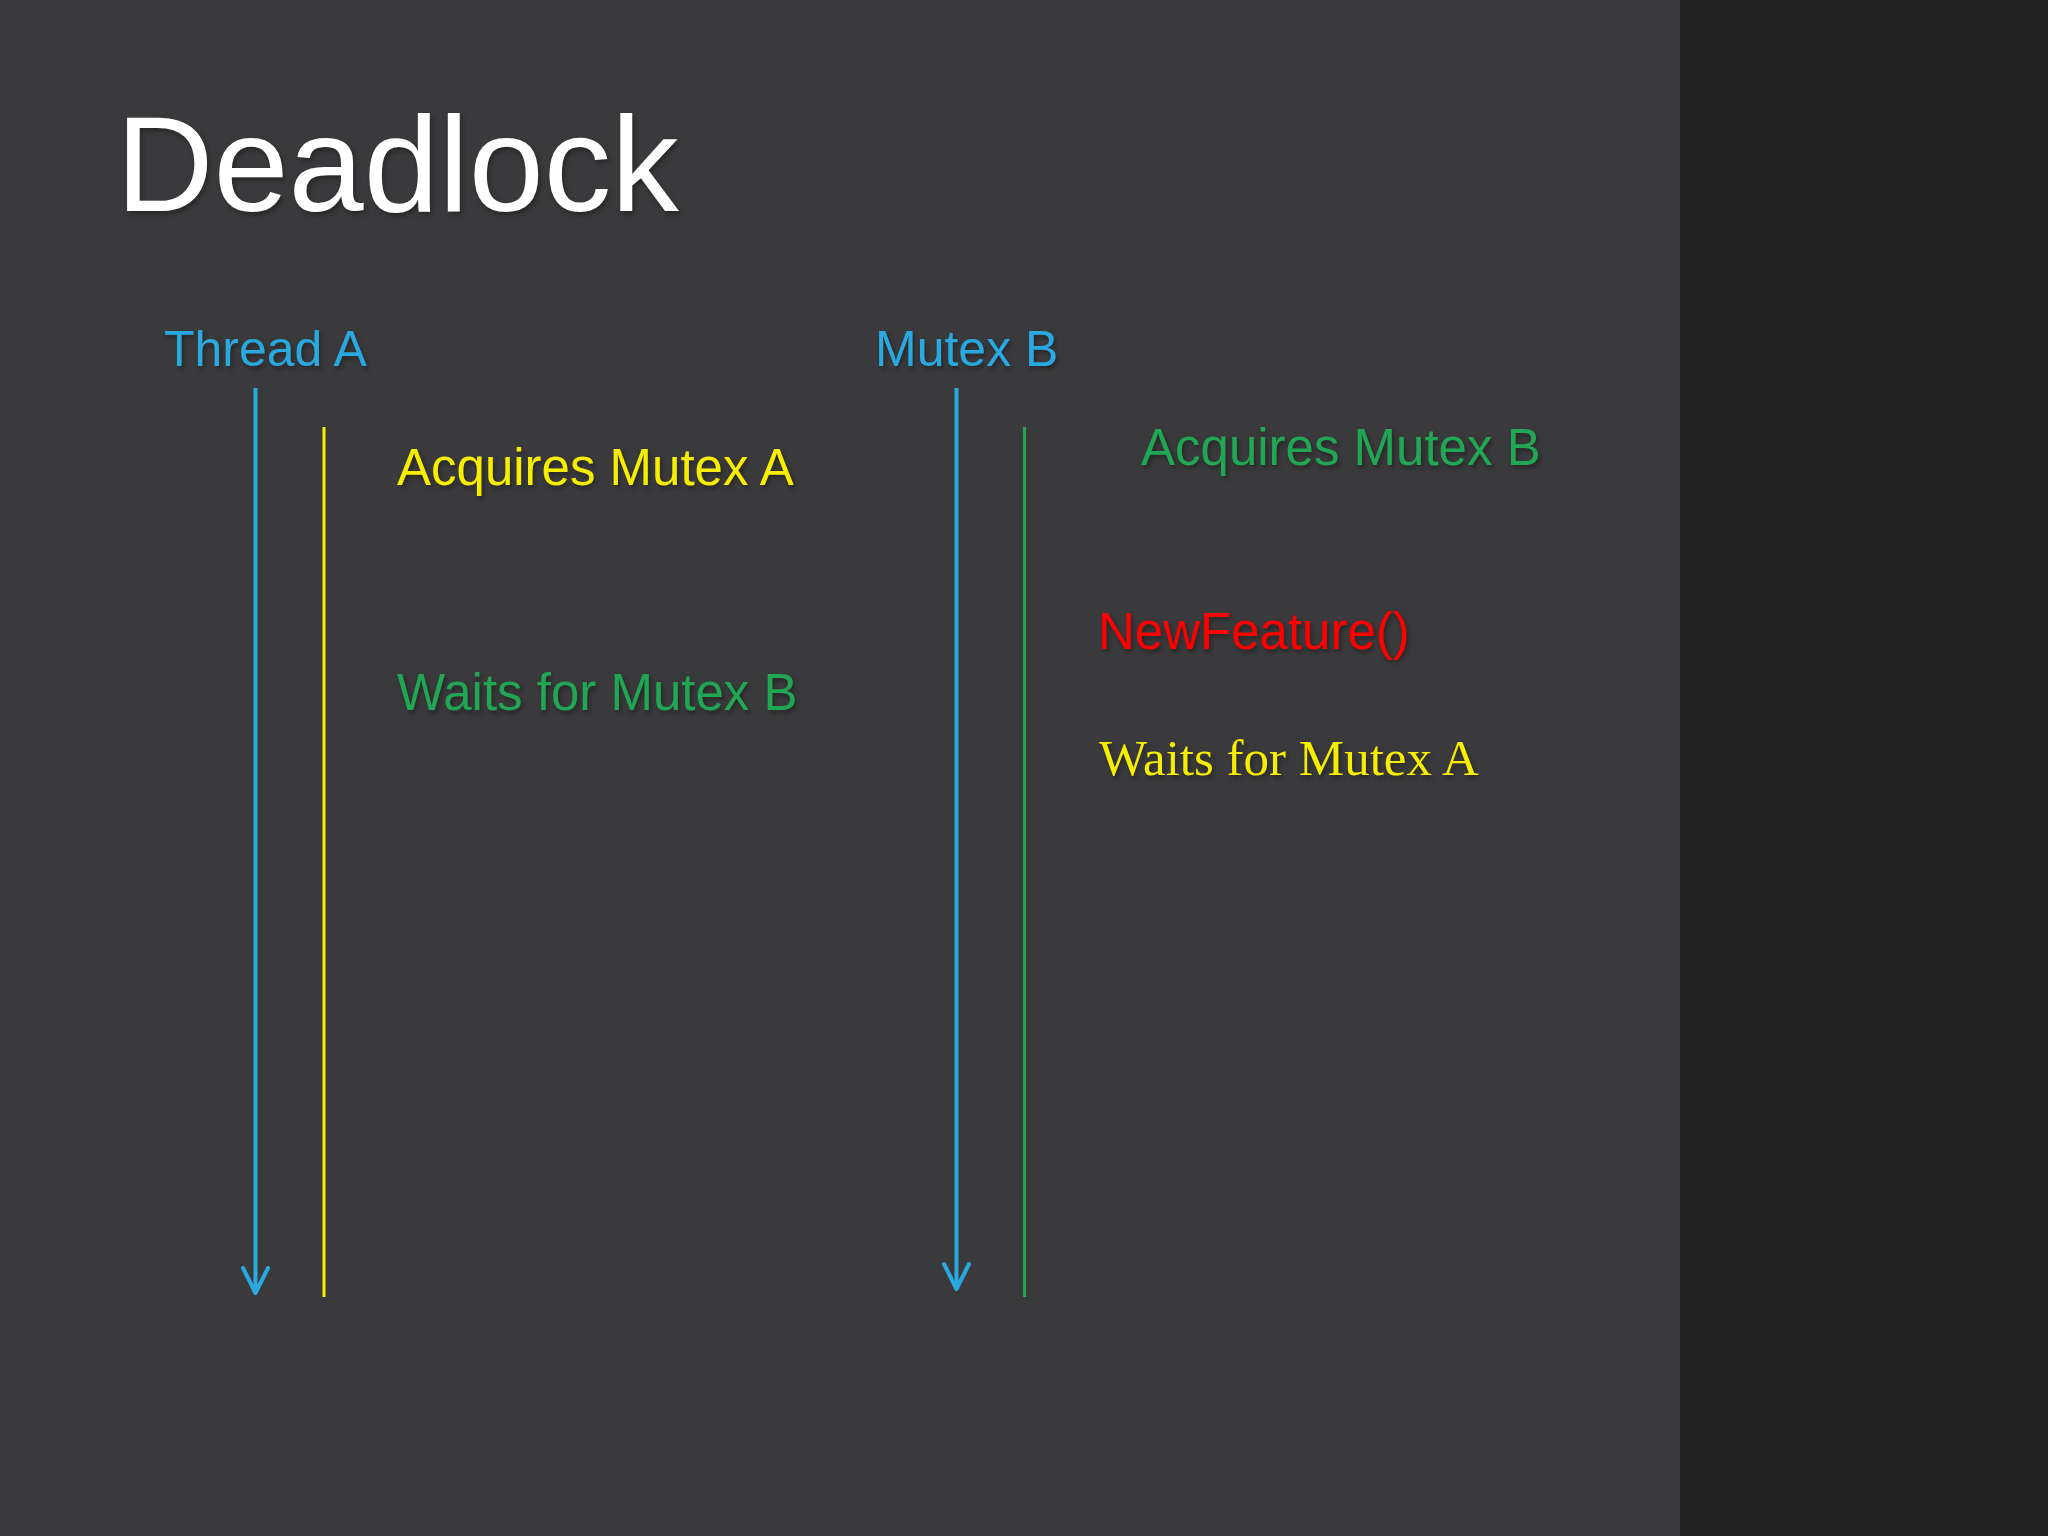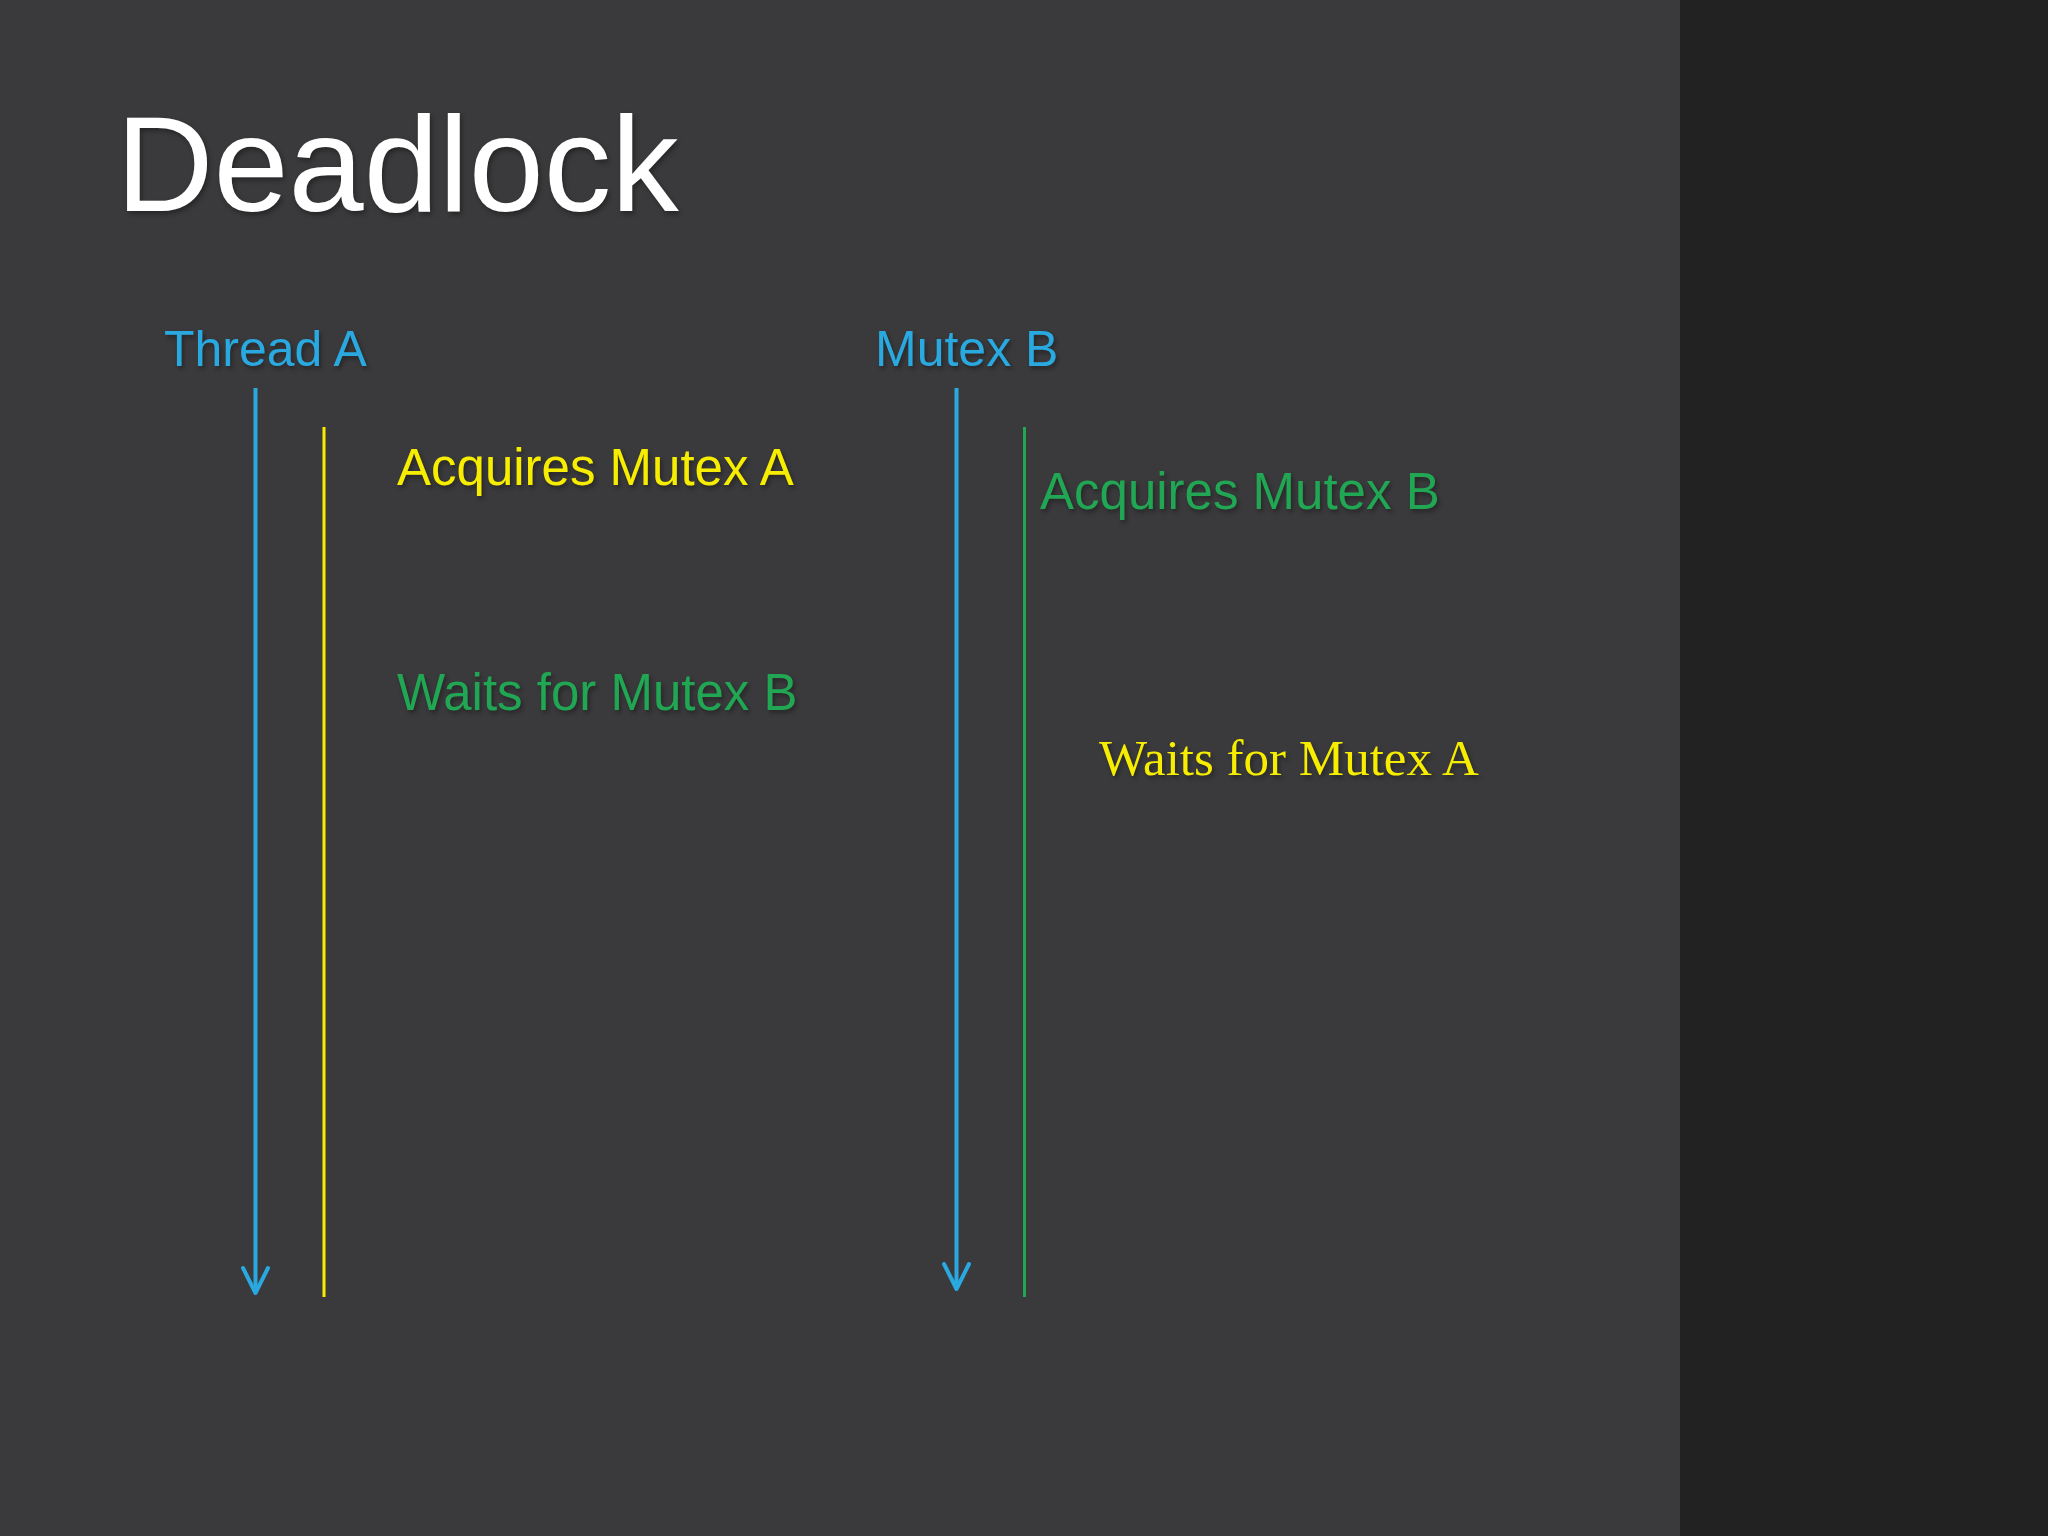--- a/index.html
+++ b/index.html
@@ -80,17 +80,18 @@
   </svg>
 
   <div class="abs slide-title">Deadlock</div>
 
   <div class="abs thread-label" style="left:164px; top:322px;">Thread A</div>
   <div class="abs thread-label" style="left:875px; top:322px;">Mutex B</div>
 
   <div class="abs annotation c-yellow" style="left:397px; top:440px;">Acquires Mutex A</div>
   <div class="abs annotation c-green" style="left:397px; top:665px;">Waits for Mutex B</div>
 
-  <div class="abs annotation c-green" style="left:1040px; top:420px;margin-top:44px;">Acquires Mutex B</div>
+  <div class="abs annotation c-green" style="left:1141px; top:420px;">Acquires Mutex B</div>
+  <div class="abs annotation c-red" style="left:1098px; top:604px;">NewFeature()</div>
   <div class="abs annotation c-yellow" style="left:1099px; top:730px;font-family:Liberation Serif, serif;">Waits for Mutex A</div>
 
 
 </div>
 
 </body></html>

